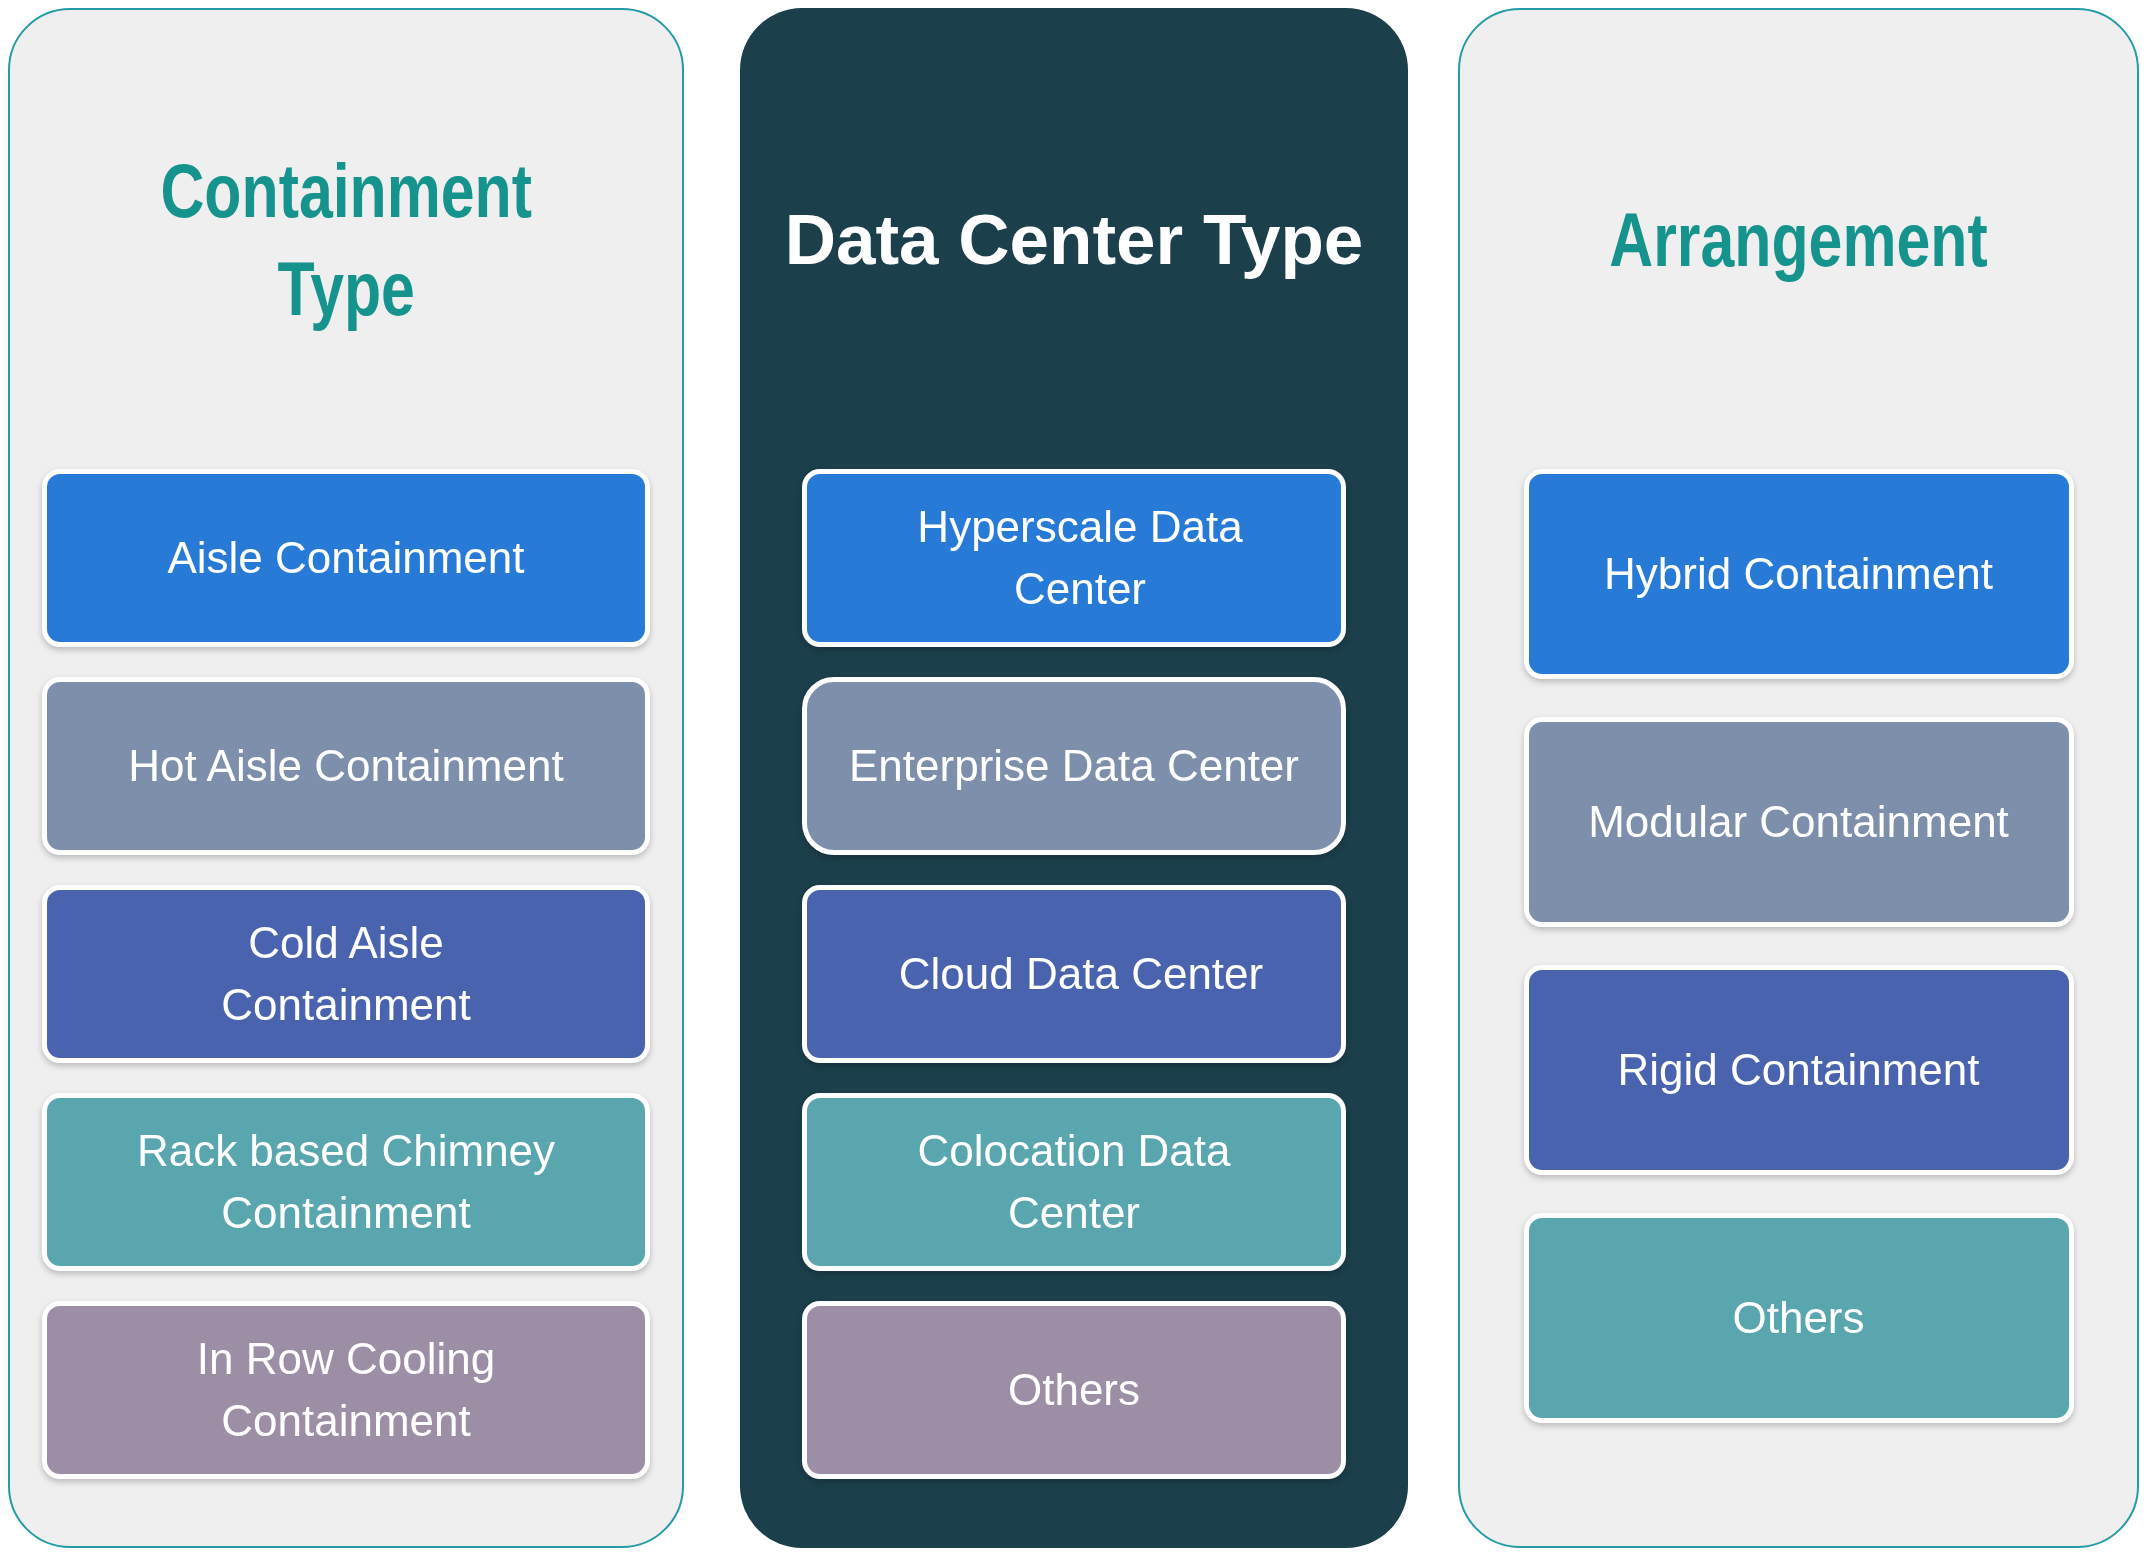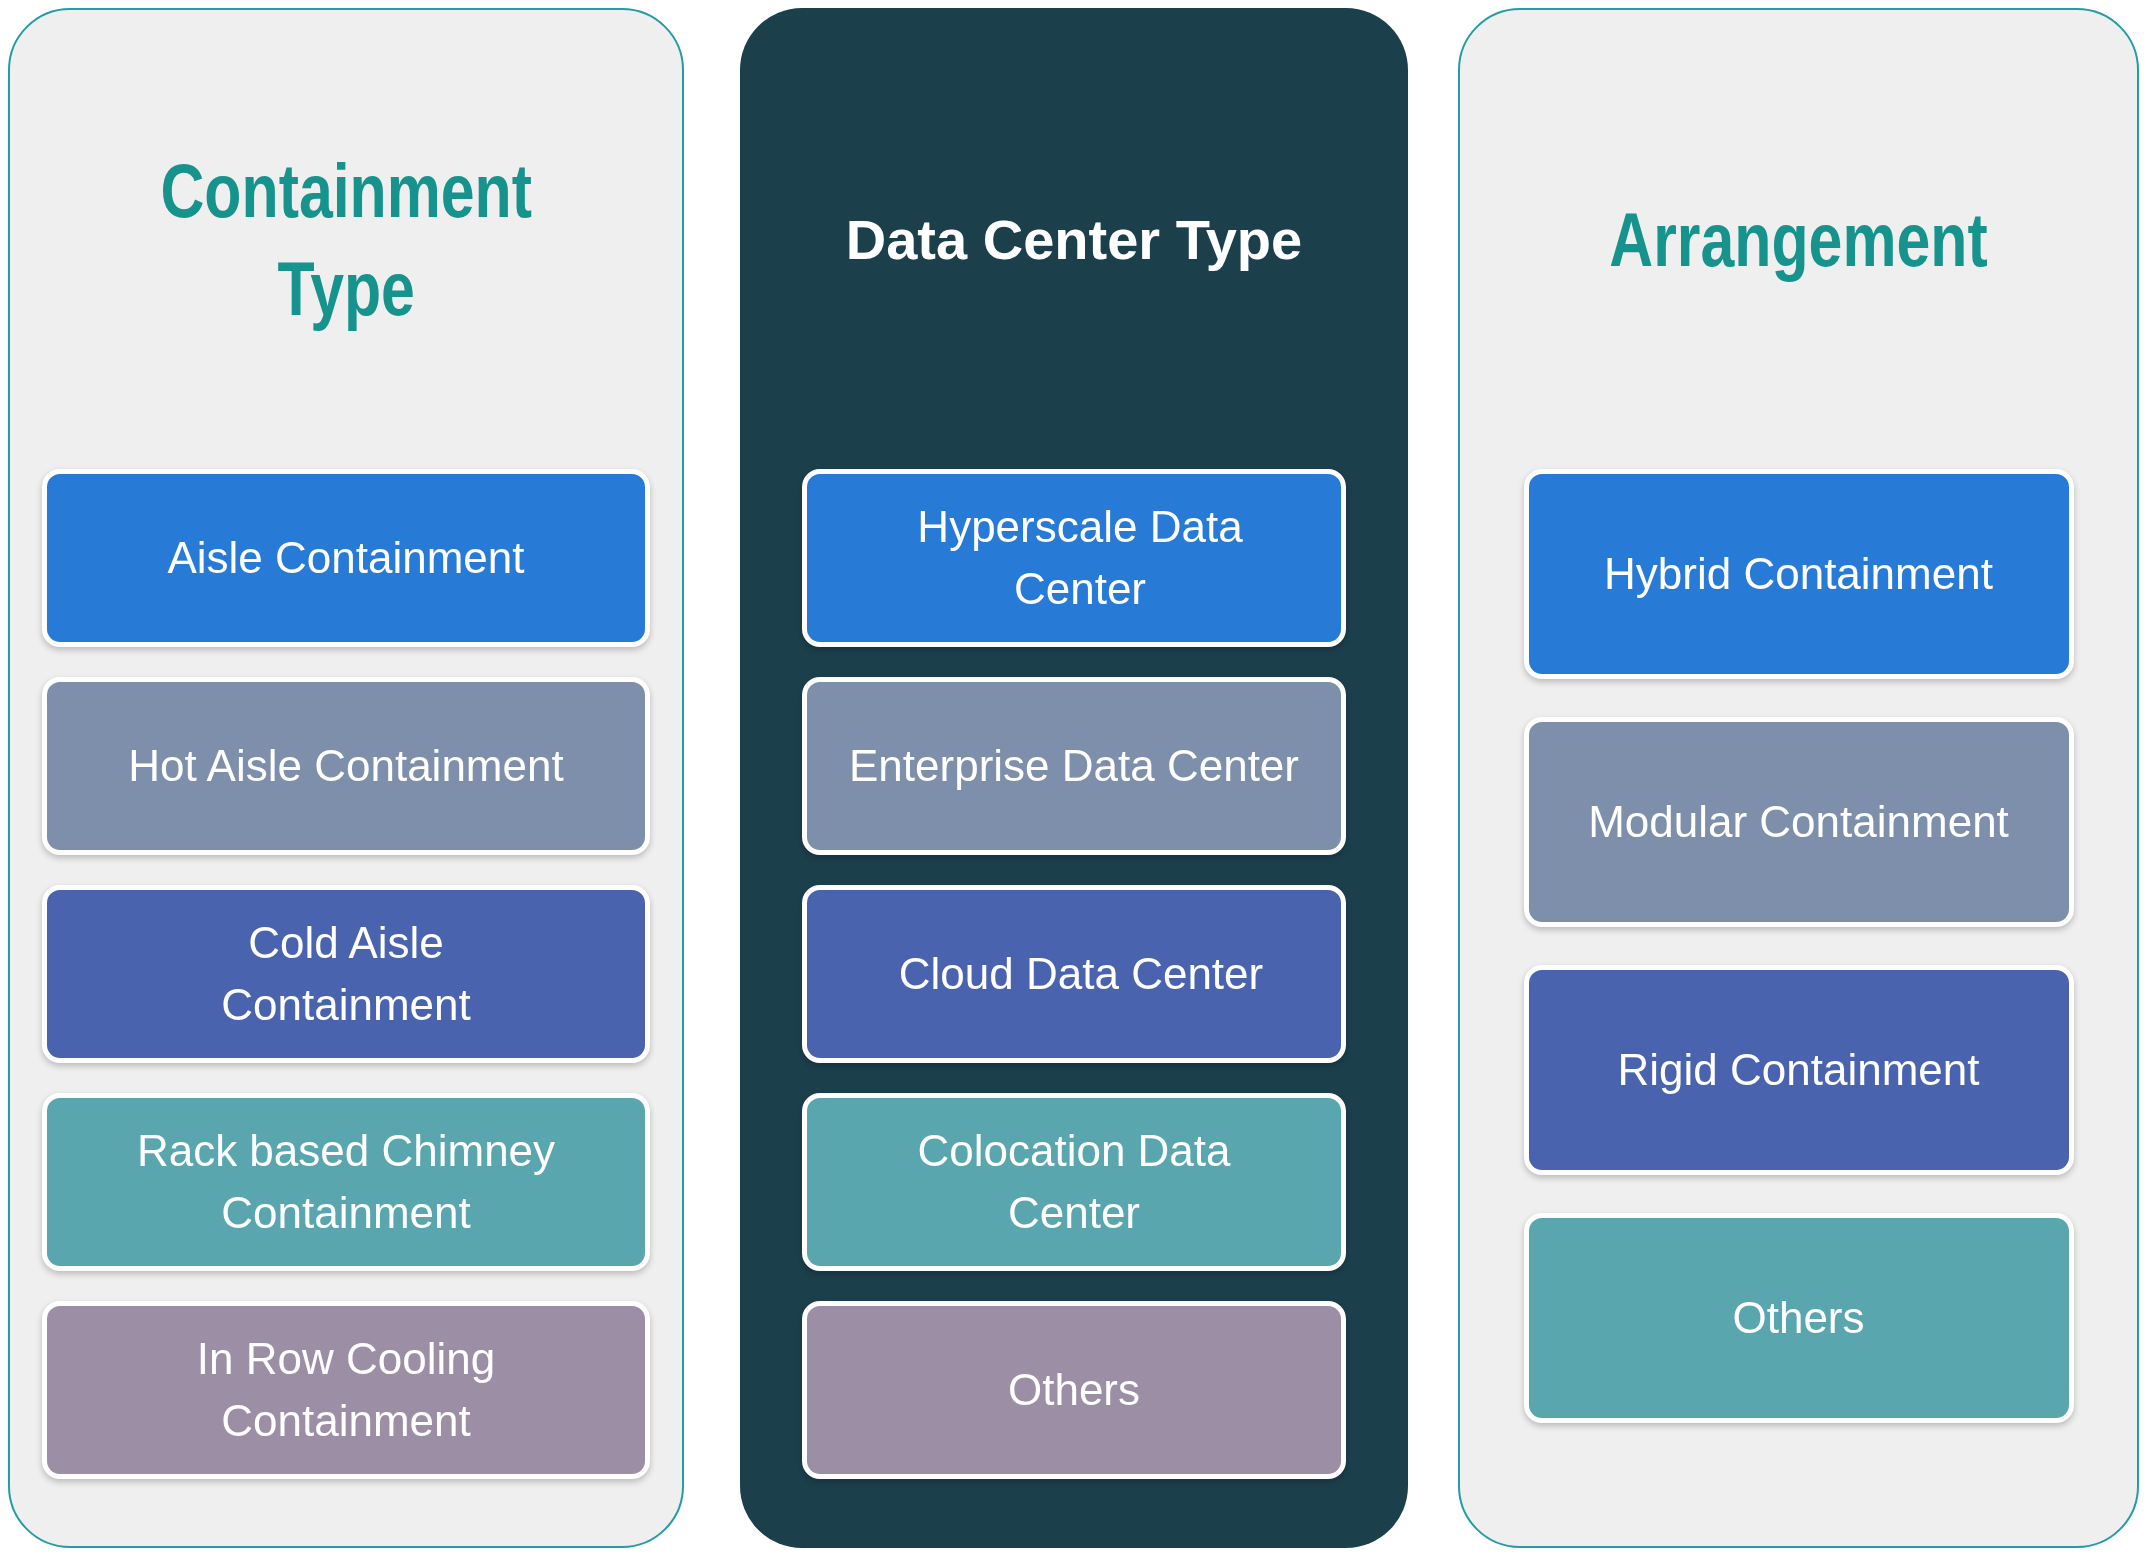--- a/index.html
+++ b/index.html
@@ -28,21 +28,21 @@
     font-weight: bold; text-align: center;
     white-space: pre-line;
   }
   .panel-title .scale {
     display: inline-block;
     font-size: 76px; line-height: 1.28;
     transform: scaleX(0.80);
   }
   #col2 .panel-title .scale {
     transform: none;
-    font-size: 56px; line-height: 1.2;
+    font-size: 71px; line-height: 1.2;
   }
 
   .boxes { display: flex; flex-direction: column; gap: 30px; align-items: center; }
   .box {
     width: 608px; height: 178px;
     border: 5px solid #ffffff; border-radius: 18px;
     display: flex; align-items: center; justify-content: center;
     text-align: center; color: #ffffff;
     font-size: 44px; line-height: 1.4;
     white-space: pre-line;
@@ -75,21 +75,21 @@
     </div>
   </section>
 
   <section class="panel dark" id="col2" style="background: rgb(28, 63, 76);">
     <h2 class="panel-title">
       <span class="scale" style="color: rgb(255, 255, 255);">Data Center Type</span>
     </h2>
     <div class="boxes">
       <div class="box" style="background: rgb(40, 122, 215); color: rgb(255, 255, 255); padding-left: 24px;">Hyperscale Data
 Center</div>
-      <div class="box" style="background: rgb(125, 143, 170); color: rgb(255, 255, 255);">Enterprise Data Center</div>
+      <div class="box" style="background: rgb(125, 143, 170); color: rgb(255, 255, 255); border-radius: 32px;">Enterprise Data Center</div>
       <div class="box" style="background: rgb(74, 99, 174); color: rgb(255, 255, 255); padding-left: 26px;">Cloud Data Center</div>
       <div class="box" style="background: rgb(89, 166, 175); color: rgb(255, 255, 255);">Colocation Data
 Center</div>
       <div class="box" style="background: rgb(155, 142, 165); color: rgb(255, 255, 255);">Others</div>
     </div>
   </section>
 
   <section class="panel light" id="col3" style="background: rgb(239, 239, 239); border-color: rgb(36, 156, 166);">
     <h2 class="panel-title">
       <span class="scale" style="color: rgb(23, 147, 142);">Arrangement</span>

